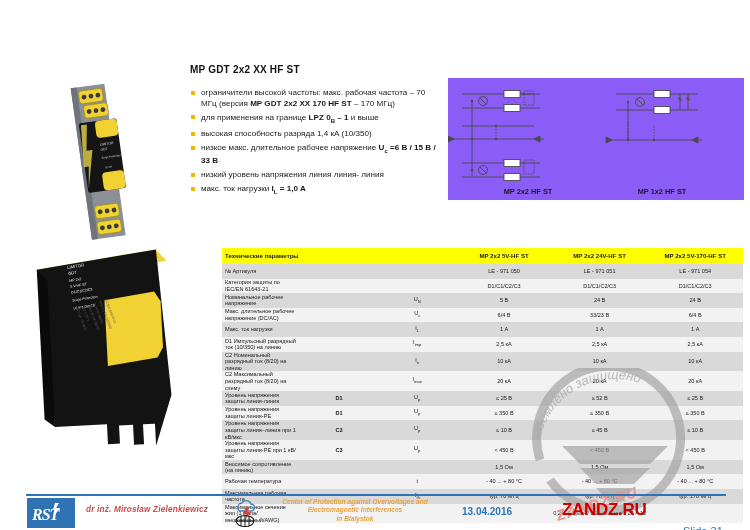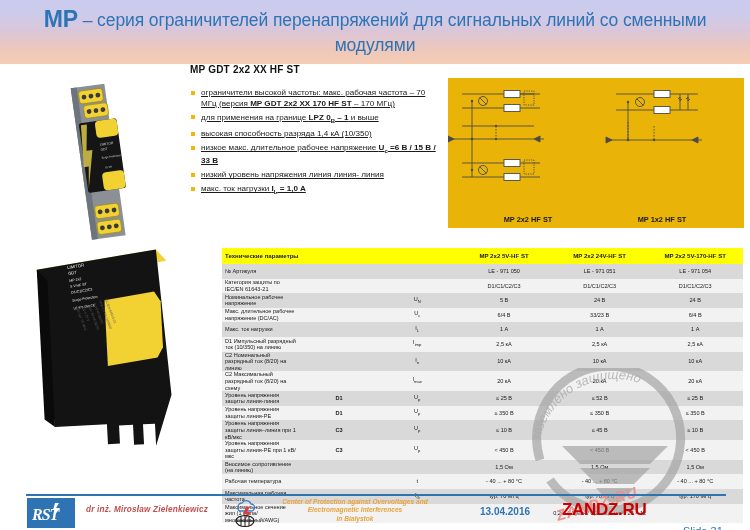--- a/index.html
+++ b/index.html
@@ -25,35 +25,35 @@
 
   
   .subtitle{
     position:absolute;left:190px;top:64px;
     font-size:10px;font-weight:bold;color:#111;letter-spacing:0.2px;
   }
 
   
   .bullets{
     position:absolute;left:191px;top:88px;width:252px;
-    font-size:8.1px;color:#1a1a1a;line-height:10.6px;text-decoration:underline;
+    font-size:8.1px;color:#1a1a1a;line-height:10.6px;
   }
   .bullet{
     position:relative;padding-left:10px;margin-bottom:3.4px;
   }
   .bullet .sq{
     position:absolute;left:0;top:2.6px;width:4.3px;height:4.3px;background:#f2b705;
   }
   .bullet b{font-weight:bold;}
   .bullet sub{font-size:6px;}
 
   
   .schem-panel{
-    position:absolute;left:448px;top:78px;width:296px;height:150px;
-    background:#eab308;
+    position:absolute;left:448px;top:78px;width:296px;height:122px;
+    background:#8b5cf6;
   }
   .schem-cap{
     position:absolute;bottom:4px;font-size:7.4px;font-weight:bold;color:#1a1a1a;
     text-align:center;
   }
   .cap-a{left:10px;width:140px;}
   .cap-b{left:144px;width:140px;}
   .schem-svg{position:absolute;left:0;top:0;}
 
   
@@ -104,40 +104,35 @@
   .author{
     position:absolute;left:86px;top:505px;font-size:8.2px;font-style:italic;
     color:#c0504d;font-weight:bold;letter-spacing:.2px;
   }
   .cloud-logo{position:absolute;left:229px;top:496px;width:32px;height:32px;}
   .center-txt{
     position:absolute;left:265px;top:498px;width:180px;text-align:center;
     font-size:6.6px;font-style:italic;font-weight:bold;color:#e8a33d;line-height:8.4px;
   }
   .date{
-    position:absolute;left:480px;top:506px;font-size:10px;color:#2e74b5;font-weight:bold;
+    position:absolute;left:462px;top:506px;font-size:10px;color:#2e74b5;font-weight:bold;
   }
   .zandz{
     position:absolute;left:562px;top:500px;font-size:17px;color:#cc0000;
     font-weight:bold;letter-spacing:-.3px;
   }
   .slideno{
     position:absolute;left:683px;top:505px;font-size:11px;color:#2e74b5;margin-top:20px;
   }
 </style>
 </head>
 <body>
 
 <div class="slide">
 
-  <div class="title-banner">
-    <div class="title-text">
-      <span class="mp">MP</span><span> – серия ограничителей перенапряжений для сигнальных линий со сменными модулями</span>
-    </div>
-  </div>
 
   <div class="subtitle">MP GDT 2x2 XX HF ST</div>
 
   <svg class="prod-top" viewBox="0 0 130 165">
     <g transform="rotate(-8 65 82)">
       <rect x="39" y="6" width="34" height="153" fill="#8b8f96"></rect>
       <rect x="39" y="6" width="6" height="153" fill="#6e747b"></rect>
 
       <g fill="#f2d233" stroke="#9a8a13" stroke-width="0.7">
         <rect x="46" y="10" width="24" height="13" rx="3"></rect>

